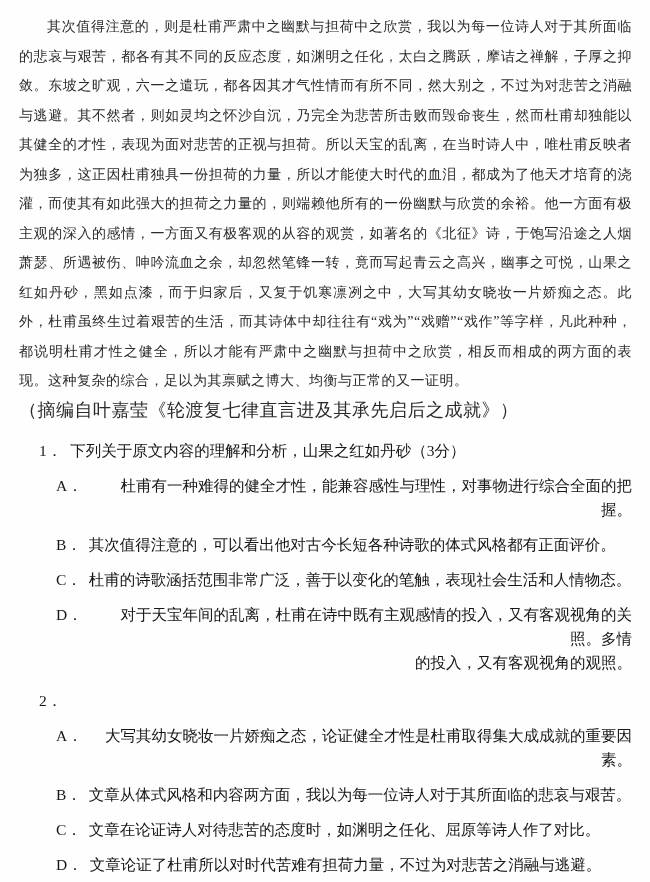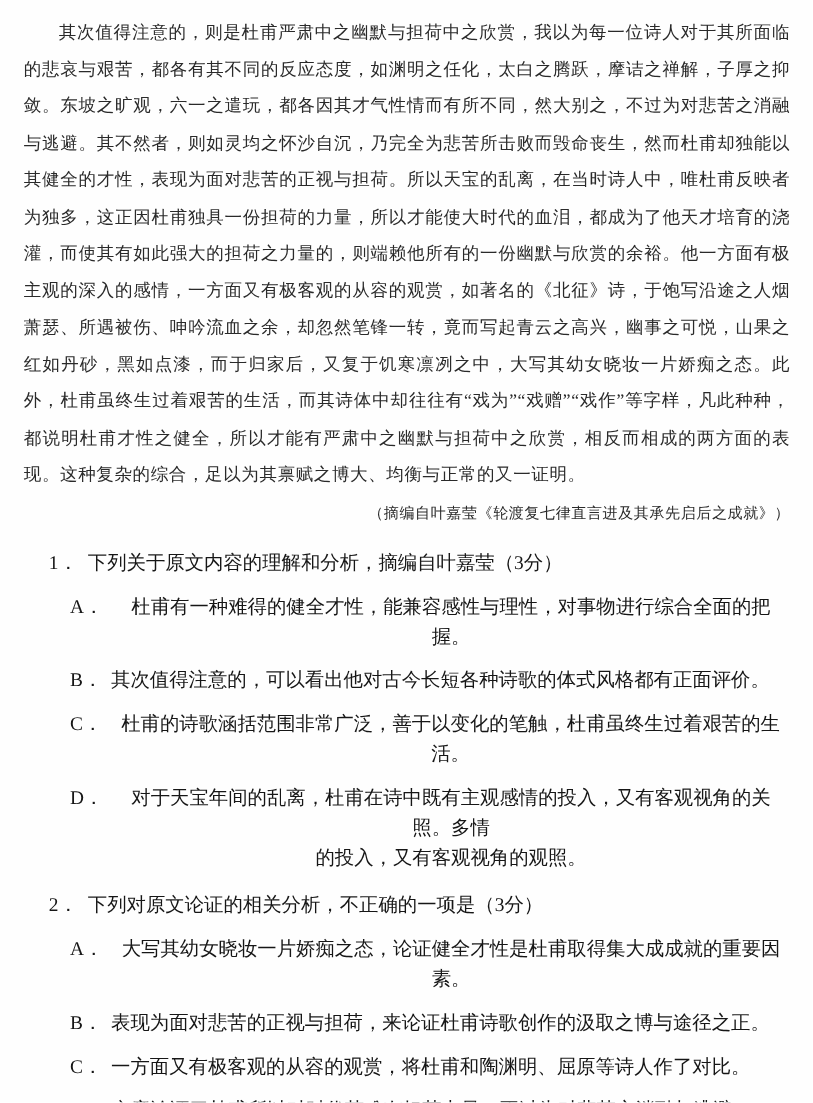--- a/index.html
+++ b/index.html
@@ -24,23 +24,23 @@
     margin: 0;
     font-size: 14px;
     line-height: 29.5px;
     text-align: justify;
     text-justify: inter-ideograph;
     text-indent: 2em;
     color: #2a2a2a;
     letter-spacing: 0.5px;
   }
   .passage-attribution {
-    font-size: 12px;
+    font-size: 18px;
     line-height: 29.5px;
-    text-align: right;
+    text-align: left;
     color: #2a2a2a;
     letter-spacing: 0.5px;
     margin: 0;
   }
   
   .questions {
     margin-top: 14px;
     font-size: 15.5px;
     color: #161616;
   }
@@ -60,75 +60,74 @@
     align-items: flex-start;
     margin: 11px 0 0 37px;
     line-height: 24px;
   }
   .olabel {
     flex: 0 0 auto;
     padding-right: 7px;
   }
   .otext {
     white-space: pre-line;
-    text-align: center;
+    text-align: right;
   }
 </style>
 </head>
 <body>
 
 <div class="page">
 
   <div class="passage">
     <p class="passage-paragraph">其次值得注意的，则是杜甫严肃中之幽默与担荷中之欣赏，我以为每一位诗人对于其所面临的悲哀与艰苦，都各有其不同的反应态度，如渊明之任化，太白之腾跃，摩诘之禅解，子厚之抑敛。东坡之旷观，六一之遣玩，都各因其才气性情而有所不同，然大别之，不过为对悲苦之消融与逃避。其不然者，则如灵均之怀沙自沉，乃完全为悲苦所击败而毁命丧生，然而杜甫却独能以其健全的才性，表现为面对悲苦的正视与担荷。所以天宝的乱离，在当时诗人中，唯杜甫反映者为独多，这正因杜甫独具一份担荷的力量，所以才能使大时代的血泪，都成为了他天才培育的浇灌，而使其有如此强大的担荷之力量的，则端赖他所有的一份幽默与欣赏的余裕。他一方面有极主观的深入的感情，一方面又有极客观的从容的观赏，如著名的《北征》诗，于饱写沿途之人烟萧瑟、所遇被伤、呻吟流血之余，却忽然笔锋一转，竟而写起青云之高兴，幽事之可悦，山果之红如丹砂，黑如点漆，而于归家后，又复于饥寒凛冽之中，大写其幼女晓妆一片娇痴之态。此外，杜甫虽终生过着艰苦的生活，而其诗体中却往往有“戏为”“戏赠”“戏作”等字样，凡此种种，都说明杜甫才性之健全，所以才能有严肃中之幽默与担荷中之欣赏，相反而相成的两方面的表现。这种复杂的综合，足以为其禀赋之博大、均衡与正常的又一证明。</p>
     <p class="passage-attribution">（摘编自叶嘉莹《轮渡复七律直言进及其承先启后之成就》）</p>
   </div>
 
   <div class="questions">
 
     <div class="question">
       <div class="stem">
         <span class="qnum">1．</span>
-        <span class="qtext">下列关于原文内容的理解和分析，摘编自叶嘉莹（3分）</span>
+        <span class="qtext">下列关于原文内容的理解和分析，山果之红如丹砂（3分）</span>
       </div>
       <div class="option">
         <span class="olabel">A．</span>
         <span class="otext">杜甫有一种难得的健全才性，能兼容感性与理性，对事物进行综合全面的把握。</span>
       </div>
       <div class="option">
         <span class="olabel">B．</span>
         <span class="otext">其次值得注意的，可以看出他对古今长短各种诗歌的体式风格都有正面评价。</span>
       </div>
       <div class="option">
         <span class="olabel">C．</span>
-        <span class="otext">杜甫的诗歌涵括范围非常广泛，善于以变化的笔触，杜甫虽终生过着艰苦的生活。</span>
+        <span class="otext">杜甫的诗歌涵括范围非常广泛，善于以变化的笔触，表现社会生活和人情物态。</span>
       </div>
       <div class="option">
         <span class="olabel">D．</span>
         <span class="otext">对于天宝年间的乱离，杜甫在诗中既有主观感情的投入，又有客观视角的关照。多情
 的投入，又有客观视角的观照。</span>
       </div>
     </div>
 
     <div class="question">
       <div class="stem">
         <span class="qnum">2．</span>
-        <span class="qtext">下列对原文论证的相关分析，不正确的一项是（3分）</span>
       </div>
       <div class="option">
         <span class="olabel">A．</span>
         <span class="otext">大写其幼女晓妆一片娇痴之态，论证健全才性是杜甫取得集大成成就的重要因素。</span>
       </div>
       <div class="option">
         <span class="olabel">B．</span>
-        <span class="otext">表现为面对悲苦的正视与担荷，来论证杜甫诗歌创作的汲取之博与途径之正。</span>
+        <span class="otext">文章从体式风格和内容两方面，我以为每一位诗人对于其所面临的悲哀与艰苦。</span>
       </div>
       <div class="option">
         <span class="olabel">C．</span>
-        <span class="otext">一方面又有极客观的从容的观赏，将杜甫和陶渊明、屈原等诗人作了对比。</span>
+        <span class="otext">文章在论证诗人对待悲苦的态度时，如渊明之任化、屈原等诗人作了对比。</span>
       </div>
       <div class="option">
         <span class="olabel">D．</span>
         <span class="otext">文章论证了杜甫所以对时代苦难有担荷力量，不过为对悲苦之消融与逃避。</span>
       </div>
     </div>
 
   </div>
 </div>
 

